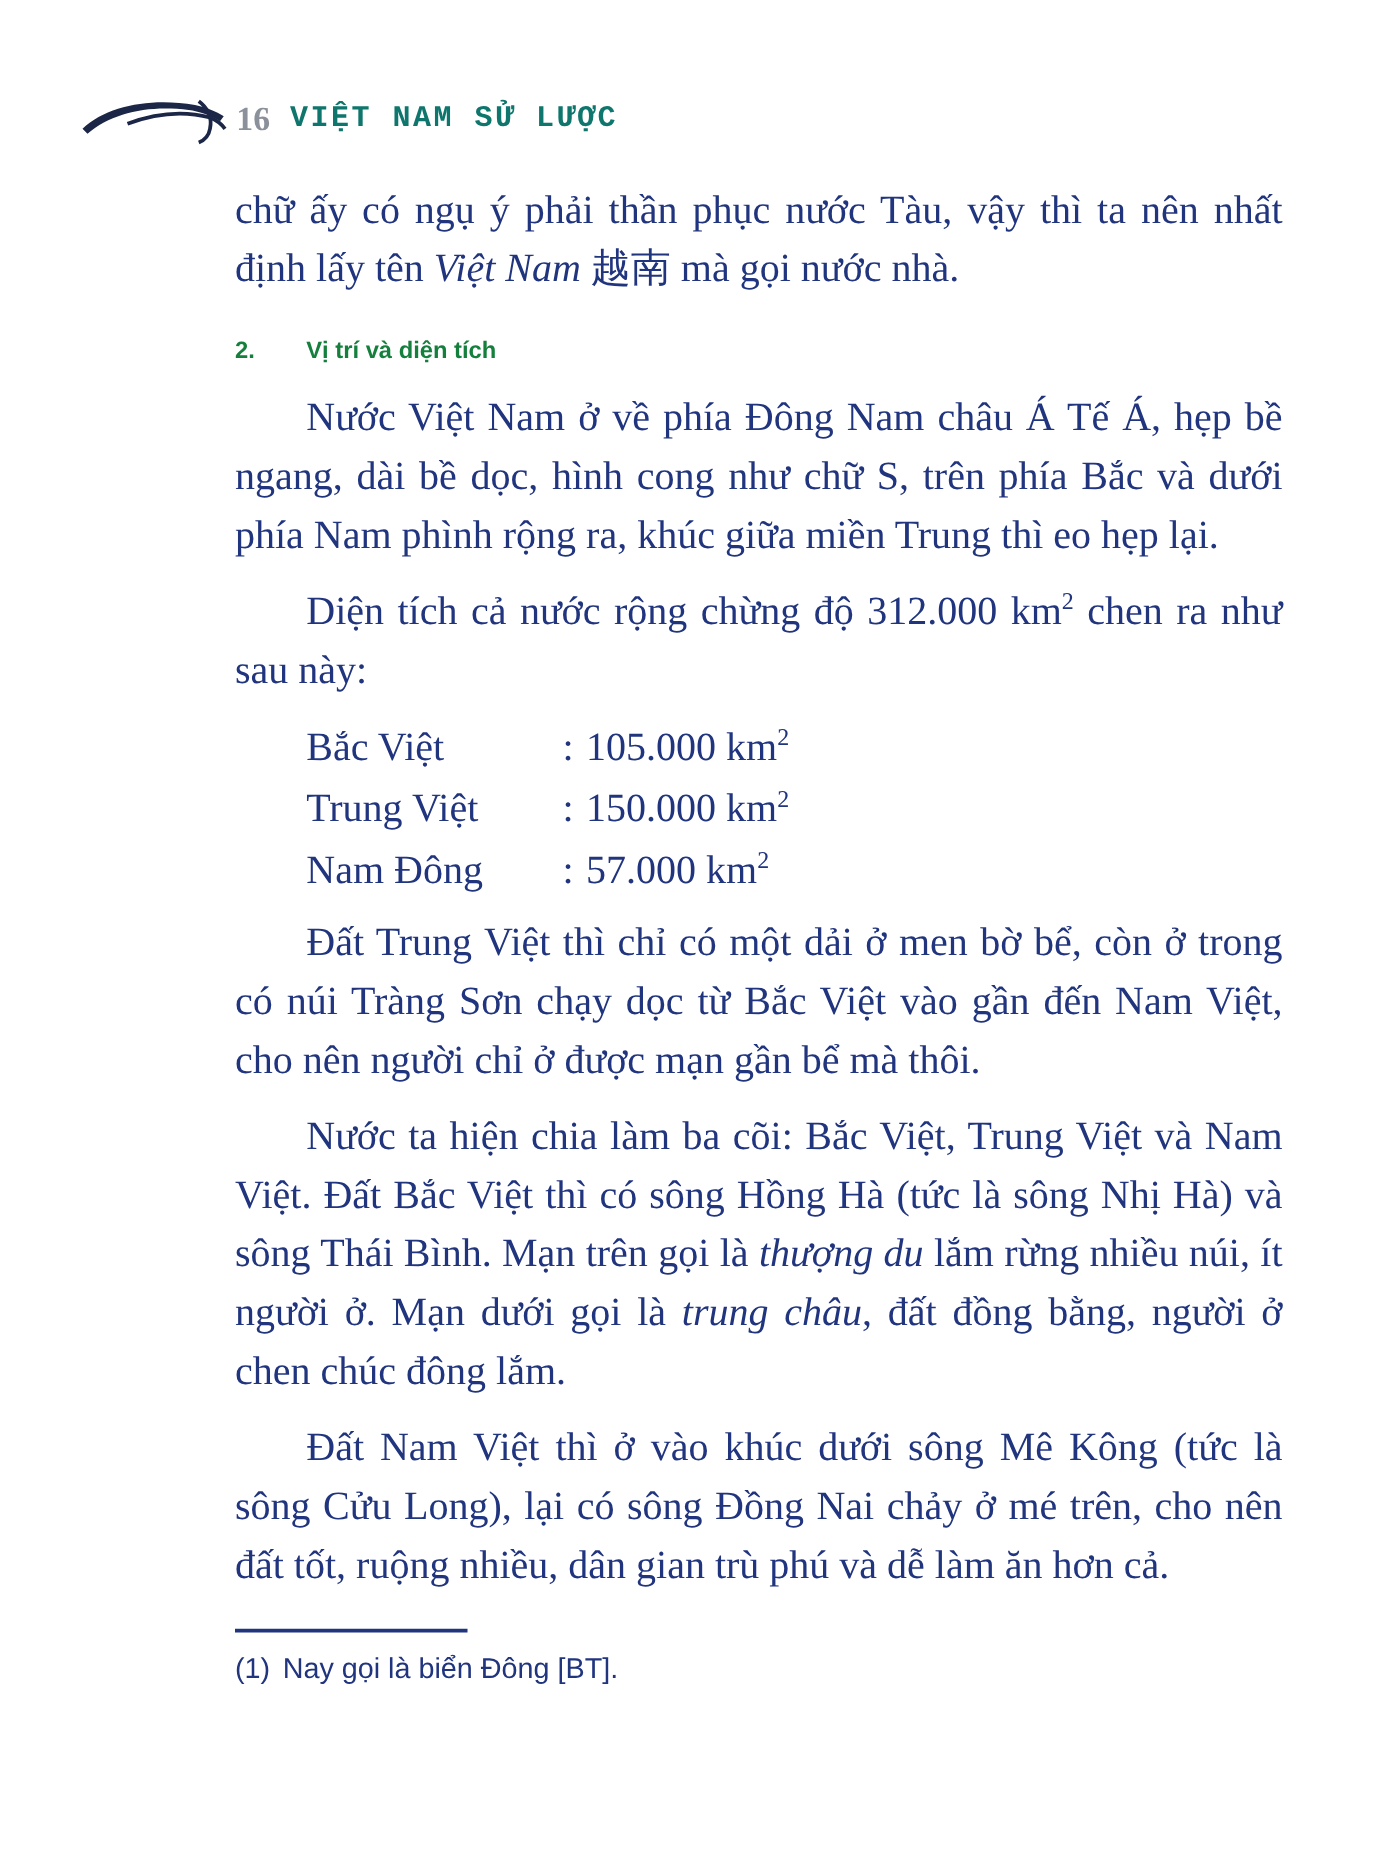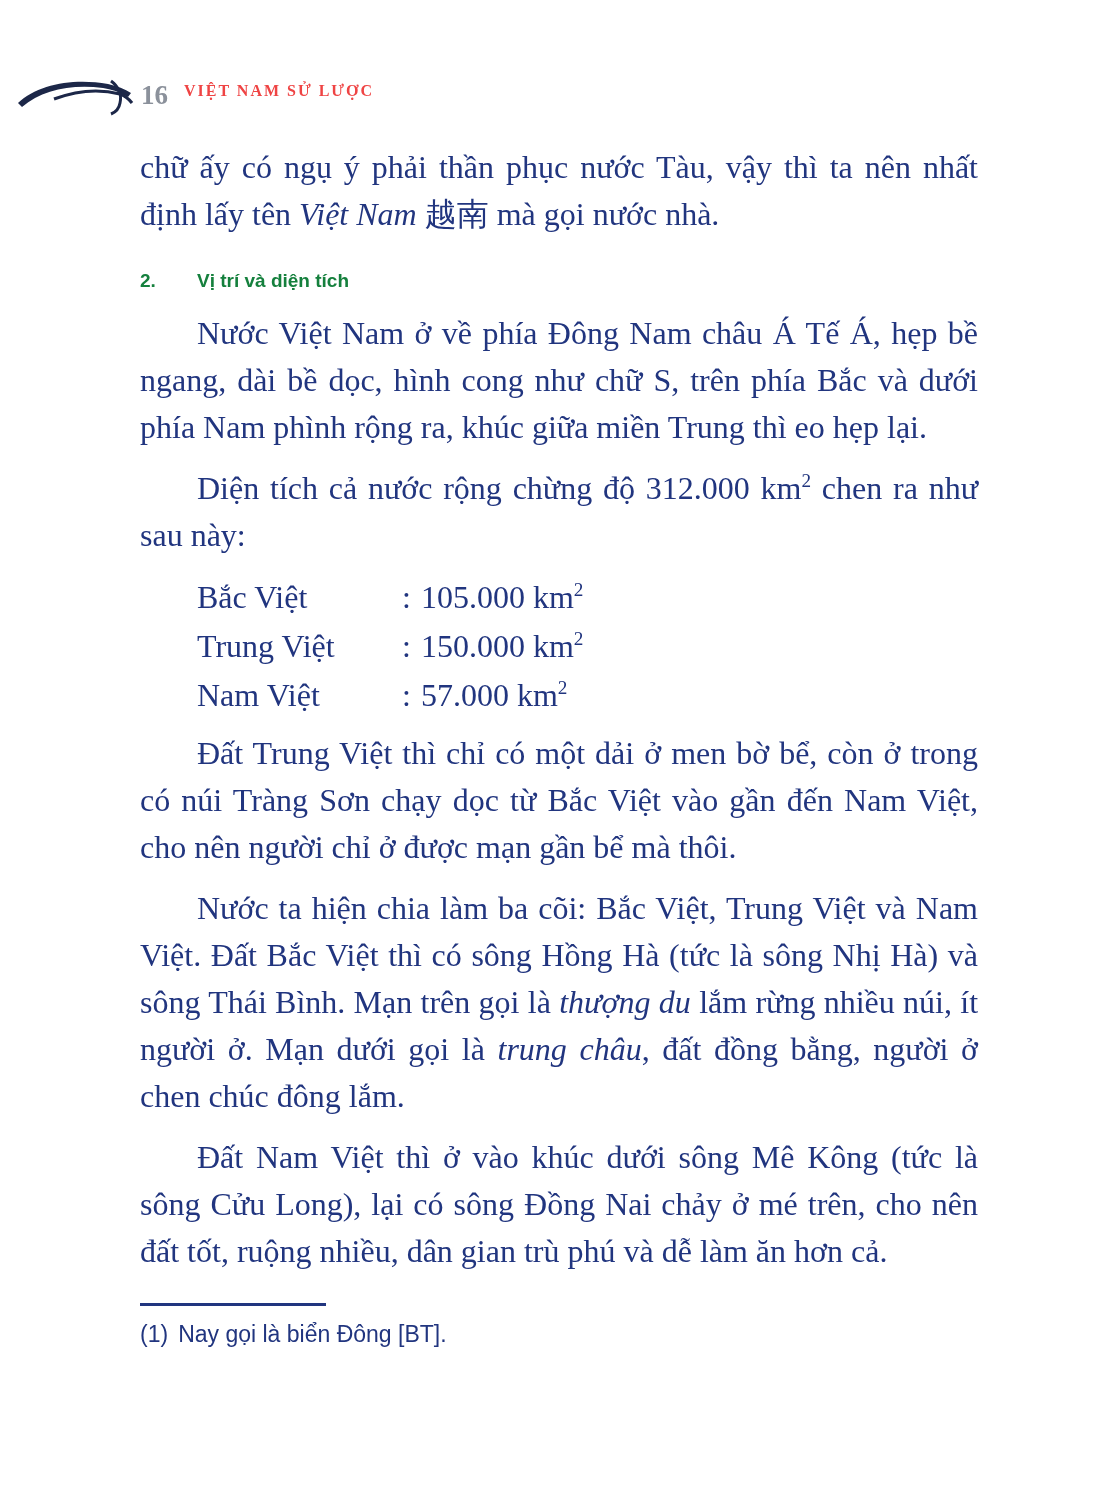--- a/index.html
+++ b/index.html
@@ -3,20 +3,21 @@
 <meta charset="utf-8">
 <style>
   html, body { margin: 0; padding: 0; background: #ffffff; }
   .page {
     position: relative;
     width: 1048px;
     height: 1500px;
     background: #ffffff;
     overflow: hidden;
     font-family: "Liberation Serif", serif;
+    margin-left: 48px;
   }
   
   .header {
     position: absolute;
     top: 72px;
     left: 0;
     width: 100%;
     height: 46px;
   }
   .ornament {
@@ -30,25 +31,25 @@
     top: 8px;
     font-family: "Liberation Serif", serif;
     font-weight: bold;
     font-size: 27px;
     color: #8b919b;
   }
   .booktitle {
     position: absolute;
     left: 184px;
     top: 10px;
-    font-family: Liberation Serif, serif;
+    font-family: Liberation Mono, monospace;
     font-weight: bold;
-    font-size: 16px;
+    font-size: 24px;
     letter-spacing: 2px;
-    color: #ef4444;
+    color: #0f766e;
   }
   
   .content {
     position: absolute;
     left: 140px;
     top: 144px;
     width: 838px;
     color: #21357f;
   }
   .para {
@@ -127,21 +128,21 @@
     <h2 class="heading"><span class="hnum">2.</span><span>Vị trí và diện tích</span></h2>
 
     <p class="para">Nước Việt Nam ở về phía Đông Nam châu Á Tế Á, hẹp bề ngang, dài bề dọc, hình cong như chữ S, trên phía Bắc và dưới phía Nam phình rộng ra, khúc giữa miền Trung thì eo hẹp lại.</p>
 
 
     <p class="para"><span>Diện tích cả nước rộng chừng độ 312.000 km</span><span class="sup">2</span><span> chen ra như sau này:</span></p>
 
     <div class="areas">
       <div class="arearow"><span class="arealabel">Bắc Việt</span><span class="areaval"><span>:</span><span class="val">105.000 km</span><span class="sup">2</span></span></div>
       <div class="arearow"><span class="arealabel">Trung Việt</span><span class="areaval"><span>:</span><span class="val">150.000 km</span><span class="sup">2</span></span></div>
-      <div class="arearow"><span class="arealabel">Nam Việt</span><span class="areaval"><span>:</span><span class="val">57.000 km</span><span class="sup">2</span></span></div>
+      <div class="arearow"><span class="arealabel">Nam Đông</span><span class="areaval"><span>:</span><span class="val">57.000 km</span><span class="sup">2</span></span></div>
     </div>
 
 
     <p class="para">Đất Trung Việt thì chỉ có một dải ở men bờ bể, còn ở trong có núi Tràng Sơn chạy dọc từ Bắc Việt vào gần đến Nam Việt, cho nên người chỉ ở được mạn gần bể mà thôi.</p>
 
     <p class="para"><span>Nước ta hiện chia làm ba cõi: Bắc Việt, Trung Việt và Nam Việt. Đất Bắc Việt thì có sông Hồng Hà (tức là sông Nhị Hà) và sông Thái Bình. Mạn trên gọi là </span><span class="it">thượng du</span><span> lắm rừng nhiều núi, ít người ở. Mạn dưới gọi là </span><span class="it">trung châu</span><span>, đất đồng bằng, người ở chen chúc đông lắm.</span></p>
 
     <p class="para">Đất Nam Việt thì ở vào khúc dưới sông Mê Kông (tức là sông Cửu Long), lại có sông Đồng Nai chảy ở mé trên, cho nên đất tốt, ruộng nhiều, dân gian trù phú và dễ làm ăn hơn cả.</p>
 
     <div class="footnote-block">

